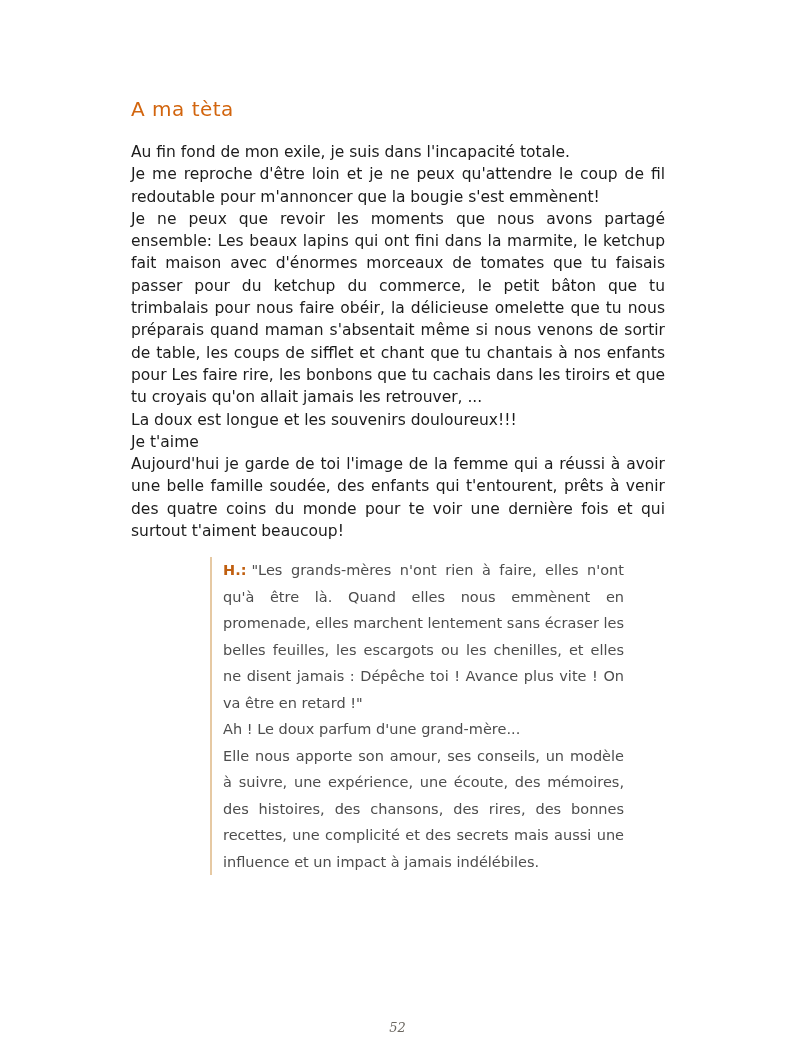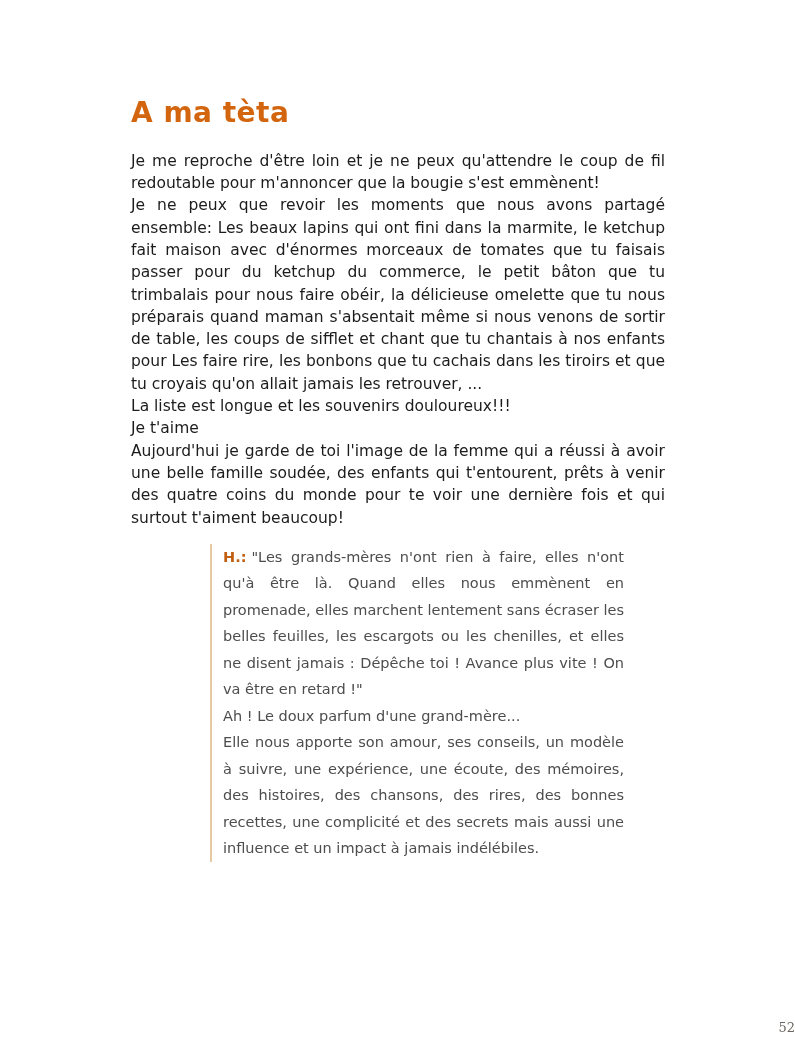--- a/index.html
+++ b/index.html
@@ -14,22 +14,22 @@
     overflow: hidden;
   }
   .content {
     position: absolute;
     left: 131px;
     top: 98px;
     width: 534px;
   }
   .title {
     color: #d2650e;
-    font-size: 28px;
-    font-weight: bold;
+    font-size: 20px;
+    font-weight: normal;
     letter-spacing: 0.5px;
     line-height: 1.1;
   }
   .date {
     color: #7f7f7f;
     font-size: 12.5px;
     font-style: italic;
     margin-top: 4px;
   }
   .body-text {
@@ -58,38 +58,40 @@
     color: #c05f10;
     font-weight: bold;
     padding-right: 5px;
   }
   .comment .text { white-space: pre-line; }
   .page-number {
     position: absolute;
     bottom: 28px;
     left: 0;
     width: 100%;
-    text-align: right;
+    text-align: center;
     color: #6a665f;
     font-size: 13px;
     font-family: "DejaVu Serif", "Liberation Serif", serif;
+    font-style: italic;
   }
 </style>
 </head>
 <body>
 
 <div class="page">
   <div class="content">
 
     <h1 class="title">A ma tèta</h1>
 
     <div class="body-text">
+      <p>Au fin fond de mon exile, je suis dans l'incapacité totale.</p>
       <p>Je me reproche d'être loin et je ne peux qu'attendre le coup de fil redoutable pour m'annoncer que la bougie s'est emmènent!</p>
       <p>Je ne peux que revoir les moments que nous avons partagé ensemble: Les beaux lapins qui ont fini dans la marmite, le ketchup fait maison avec d'énormes morceaux de tomates que tu faisais passer pour du ketchup du commerce, le petit bâton que tu trimbalais pour nous faire obéir, la délicieuse omelette que tu nous préparais quand maman s'absentait même si nous venons de sortir de table, les coups de sifflet et chant que tu chantais à nos enfants pour Les faire rire, les bonbons que tu cachais dans les tiroirs et que tu croyais qu'on allait jamais les retrouver, ...</p>
-      <p>La liste est longue et les souvenirs douloureux!!!</p>
+      <p>La doux est longue et les souvenirs douloureux!!!</p>
       <p>Je t'aime</p>
       <p>Aujourd'hui je garde de toi l'image de la femme qui a réussi à avoir une belle famille soudée, des enfants qui t'entourent, prêts à venir des quatre coins du monde pour te voir une dernière fois et qui surtout t'aiment beaucoup!</p>
     </div>
 
     <div class="comments">
       <div class="comment">
         <span class="author">H.:</span><span class="text">"Les grands-mères n'ont rien à faire, elles n'ont qu'à être là. Quand elles nous emmènent en promenade, elles marchent lentement sans écraser les belles feuilles, les escargots ou les chenilles, et elles ne disent jamais : Dépêche toi ! Avance plus vite ! On va être en retard !"
 Ah ! Le doux parfum d'une grand-mère...
 Elle nous apporte son amour, ses conseils, un modèle à suivre, une expérience, une écoute, des mémoires, des histoires, des chansons, des rires, des bonnes recettes, une complicité et des secrets mais aussi une influence et un impact à jamais indélébiles.</span>
       </div>

